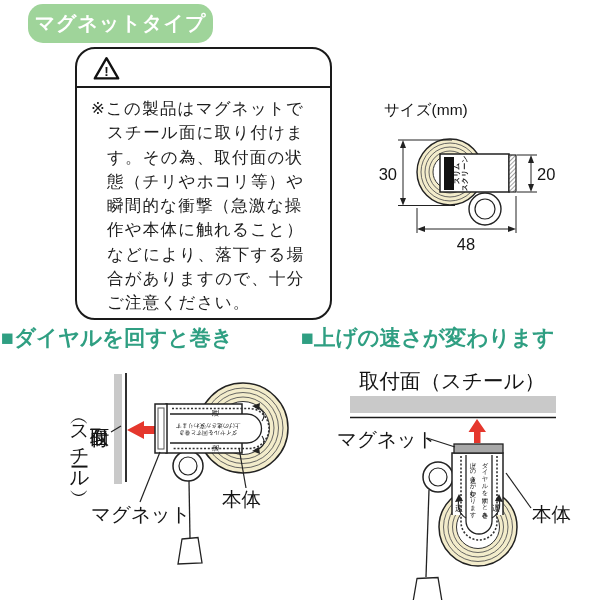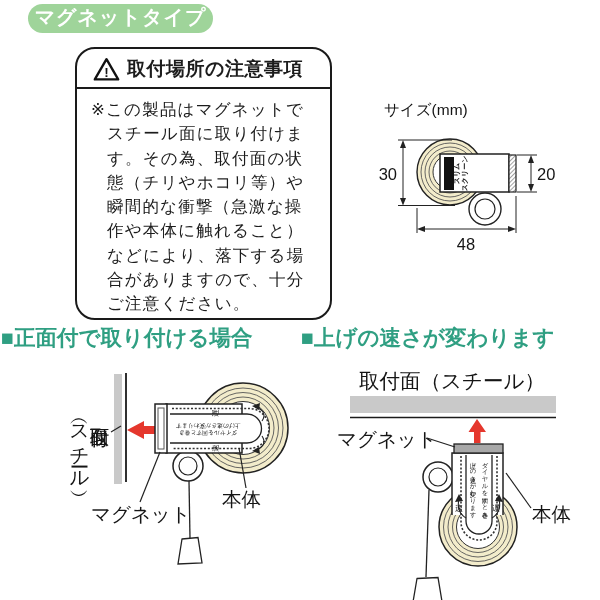--- a/index.html
+++ b/index.html
@@ -1,21 +1,21 @@
 <!DOCTYPE html>
 <html style="--banner-bg: #9fd49a; --banner-text: #ffffff; --heading: #2f9f82; --arrow: #e5372d; --ring: #f3eccb; --wall: #c9c9c9; --magnet-gray: #a8a8a8; --ink: #1c1c1c;"><head>
 <meta charset="utf-8">
 <style>
   html,body{margin:0;padding:0;background:#ffffff;}
   body{font-family:"Liberation Sans","DejaVu Sans",sans-serif;color:var(--ink,#1c1c1c);}
   .stage{position:relative;width:600px;height:600px;background:#fff;overflow:hidden;}
 
-  .banner{position:absolute;left:28px;top:4px;width:185px;height:29px;
+  .banner{position:absolute;left:28px;top:4px;width:185px;height:39px;
     background:var(--banner-bg,#9fd49a);border-radius:15px;
-    display:flex;align-items:flex-start;justify-content:center;
+    display:flex;align-items:center;justify-content:center;
     color:var(--banner-text,#fff);font-size:20px;font-weight:bold;letter-spacing:1px;}
 
   .warnbox{position:absolute;left:75px;top:47px;width:257px;height:273px;
     border:2.5px solid #1a1a1a;border-radius:20px;background:#fff;box-sizing:border-box;}
   .warnhead{display:flex;align-items:center;gap:7px;padding:7px 8px 5px 16px;
     border-bottom:2.2px solid #1a1a1a;}
   .warntitle{font-size:19px;font-weight:bold;letter-spacing:0.5px;white-space:nowrap;}
   .warnbody{padding:8px 24px 8px 30px;text-indent:-16px;font-size:16.5px;line-height:24.3px;
     letter-spacing:1.2px;white-space:pre-line;}
 
@@ -36,21 +36,20 @@
   <div class="banner">
     <span>マグネットタイプ</span>
   </div>
 
   <div class="warnbox">
     <div class="warnhead">
       <svg width="27" height="25" viewBox="0 0 30 27" style="position:static">
         <path d="M15,2 L28,24.5 L2,24.5 Z" fill="#fff" stroke="#111" stroke-width="2.6" stroke-linejoin="round"></path>
         <text x="15" y="21.5" text-anchor="middle" font-size="15" font-weight="bold">!</text>
       </svg>
-      <span class="warntitle">取付場所の注意事項</span>
     </div>
     <div class="warnbody">※この製品はマグネットで
 スチール面に取り付けま
 す。その為、取付面の状
 態（チリやホコリ等）や
 瞬間的な衝撃（急激な操
 作や本体に触れること）
 などにより、落下する場
 合がありますので、十分
 ご注意ください。</div>
@@ -114,21 +113,21 @@
     <g stroke="#222" stroke-width="1">
       <line x1="417" y1="208" x2="417" y2="233"></line>
       <line x1="516" y1="196" x2="516" y2="233"></line>
       <line x1="421" y1="229" x2="512" y2="229"></line>
       <polygon points="417,229 425,226 425,232" fill="#222" stroke="none"></polygon>
       <polygon points="516,229 508,226 508,232" fill="#222" stroke="none"></polygon>
     </g>
     <text x="466" y="250" text-anchor="middle" font-size="16.5">48</text>
   </svg>
 
-  <div class="sechead front">■正面付で取り付ける場合</div>
+  <div class="sechead front">■ダイヤルを回すと巻き</div>
   <div class="sechead ceiling">■上げの速さが変わります</div>
 
   <svg style="left:40px;top:360px" width="265" height="240" viewBox="40 360 265 240">
 
     <rect x="114" y="374" width="8" height="110" fill="var(--wall)"></rect>
     <line x1="126" y1="373" x2="126" y2="482" stroke="#1a1a1a" stroke-width="1.8"></line>
 
     <text class="vtext" x="100" y="413" font-size="19.5" font-weight="500">取付面</text>
     <text class="vtext" x="80" y="412" font-size="19.5" font-weight="500">（スチール）</text>
     <line x1="111" y1="432" x2="121" y2="426" stroke="#222" stroke-width="1.1"></line>

